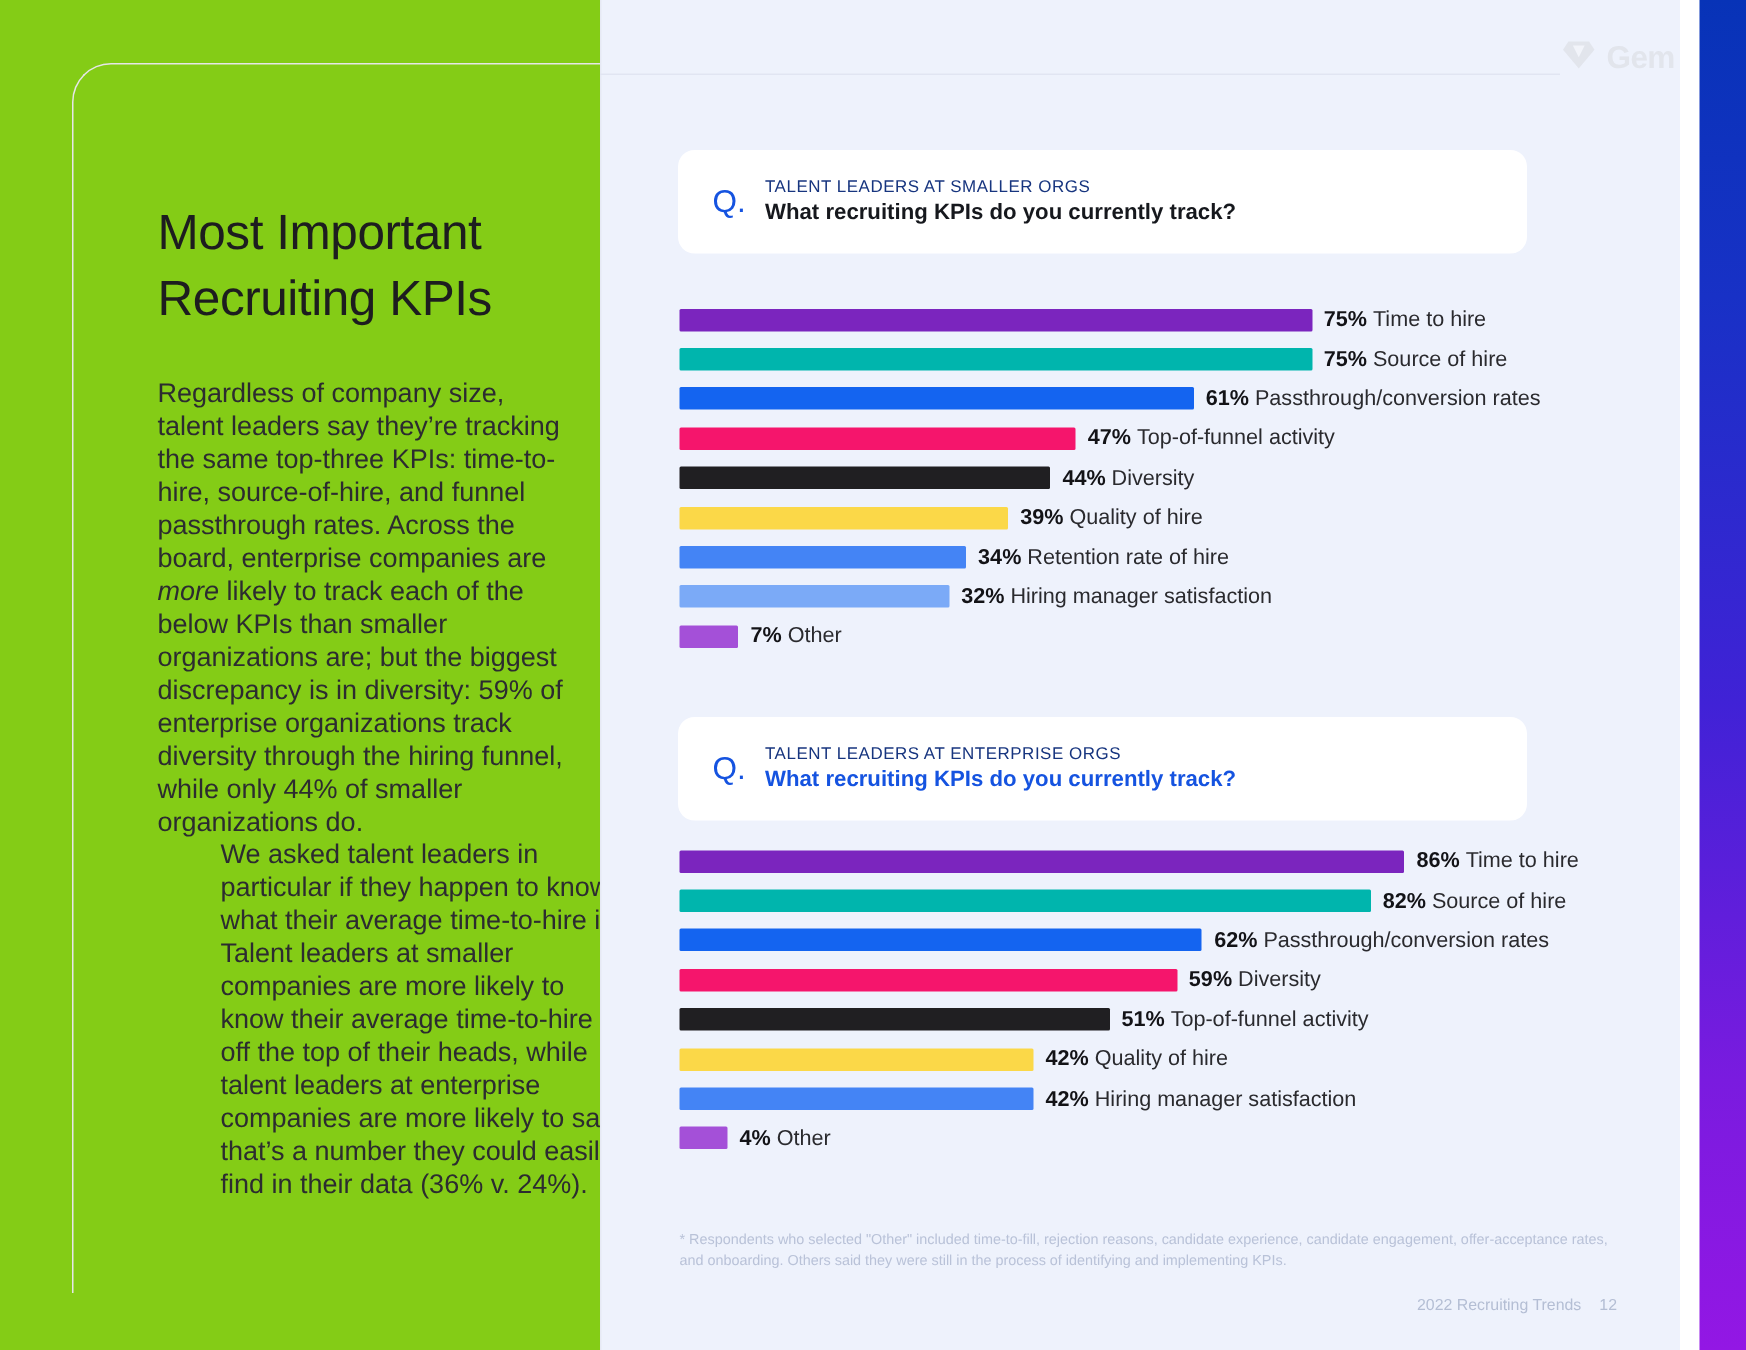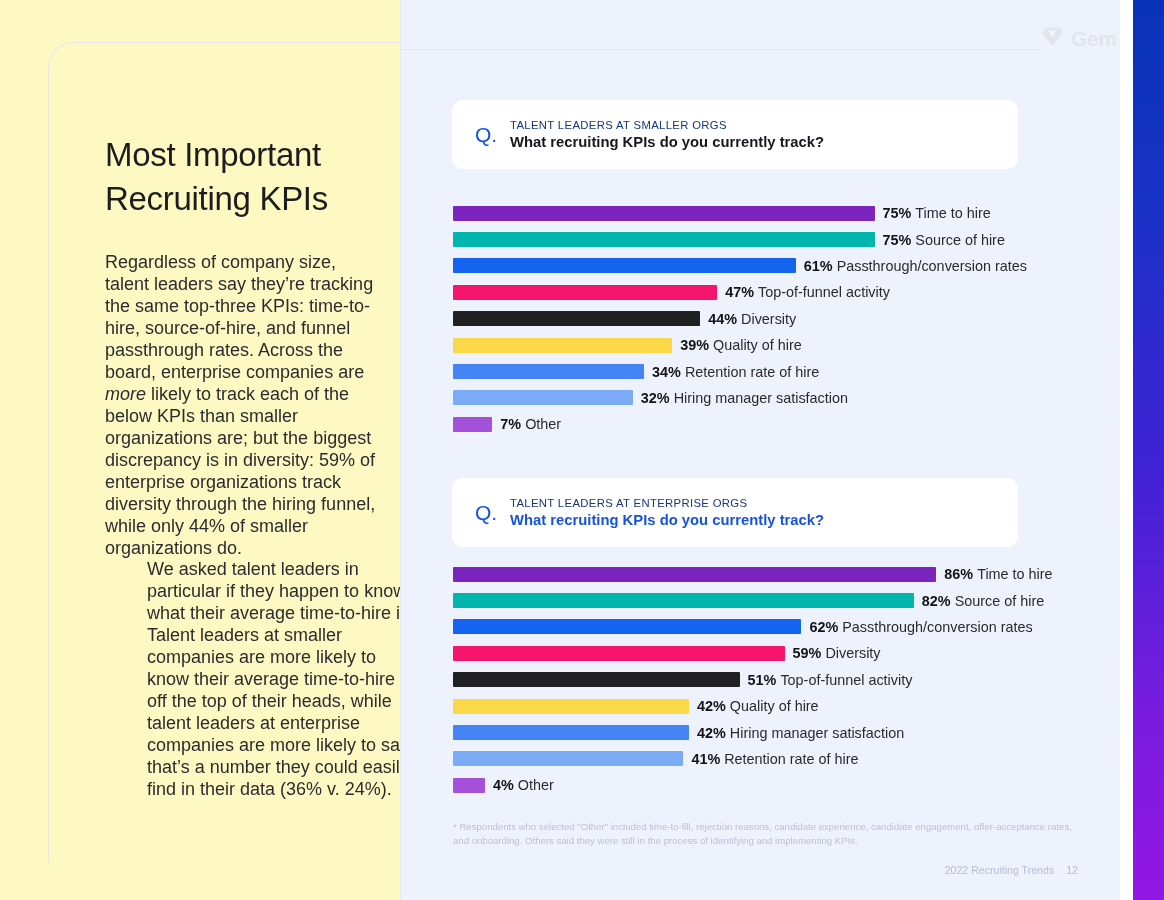--- a/index.html
+++ b/index.html
@@ -37,21 +37,21 @@
     background: #ffffff;
   }
 
   
   .left-panel {
     position: absolute;
     left: 0;
     top: 0;
     width: 400px;
     height: 900px;
-    background: #fef9c3;
+    background: #84cc16;
   }
   .left-card-border {
     position: absolute;
     left: 48px;
     top: 42px;
     width: 420px;
     height: 820px;
     border: 1px solid #e6e6e8;
     border-top-left-radius: 26px;
     border-right: none;
@@ -330,24 +330,20 @@
         </div>
         <div class="bar-row">
           <div class="bar" style="width: 236.04px; background: rgb(251, 216, 72);"></div>
           <div class="bar-label"><span class="bar-pct">42%</span><span>Quality of hire</span></div>
         </div>
         <div class="bar-row">
           <div class="bar" style="width: 236.04px; background: rgb(68, 132, 245);"></div>
           <div class="bar-label"><span class="bar-pct">42%</span><span>Hiring manager satisfaction</span></div>
         </div>
         <div class="bar-row">
-          <div class="bar" style="width: 230.42px; background: rgb(123, 170, 247);"></div>
-          <div class="bar-label"><span class="bar-pct">41%</span><span>Retention rate of hire</span></div>
-        </div>
-        <div class="bar-row">
           <div class="bar" style="width: 32px; background: rgb(164, 80, 216);"></div>
           <div class="bar-label"><span class="bar-pct">4%</span><span>Other</span></div>
         </div>
       </div>
 
     <div class="footnote">* Respondents who selected "Other" included time-to-fill, rejection reasons, candidate experience, candidate engagement, offer-acceptance rates, and onboarding. Others said they were still in the process of identifying and implementing KPIs.</div>
 
     <div class="footer">
       <span>2022 Recruiting Trends</span>
       <span>12</span>

